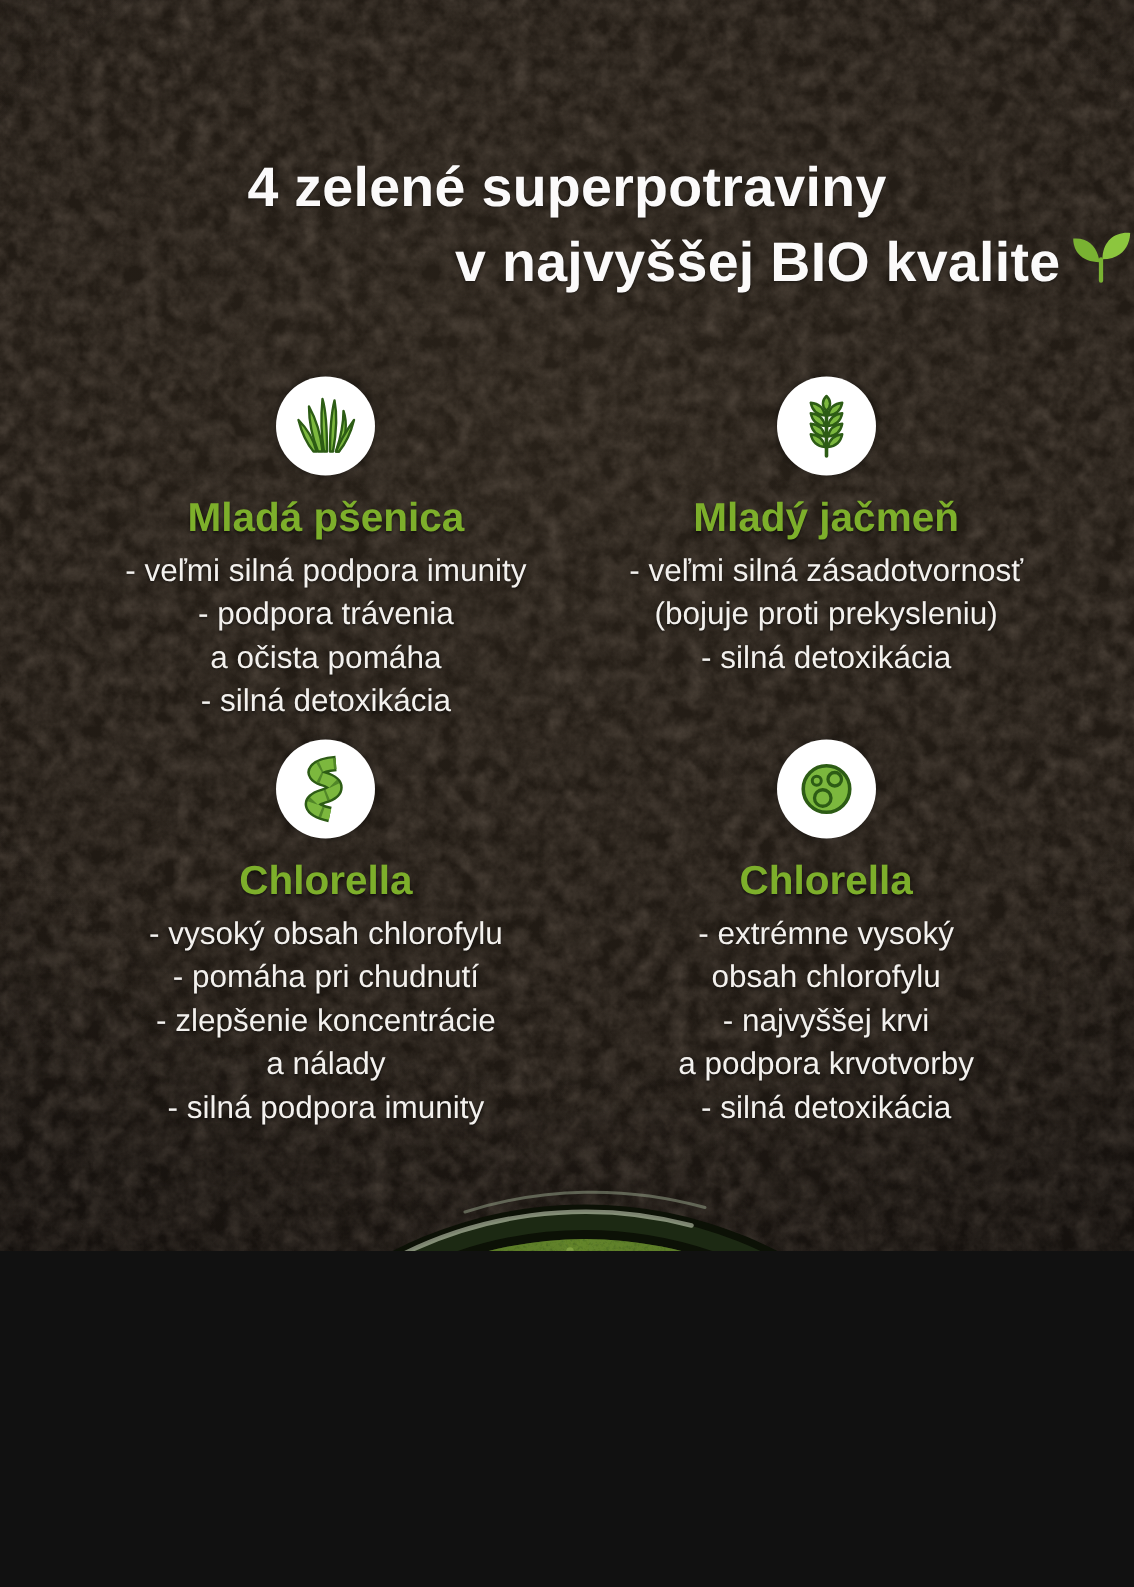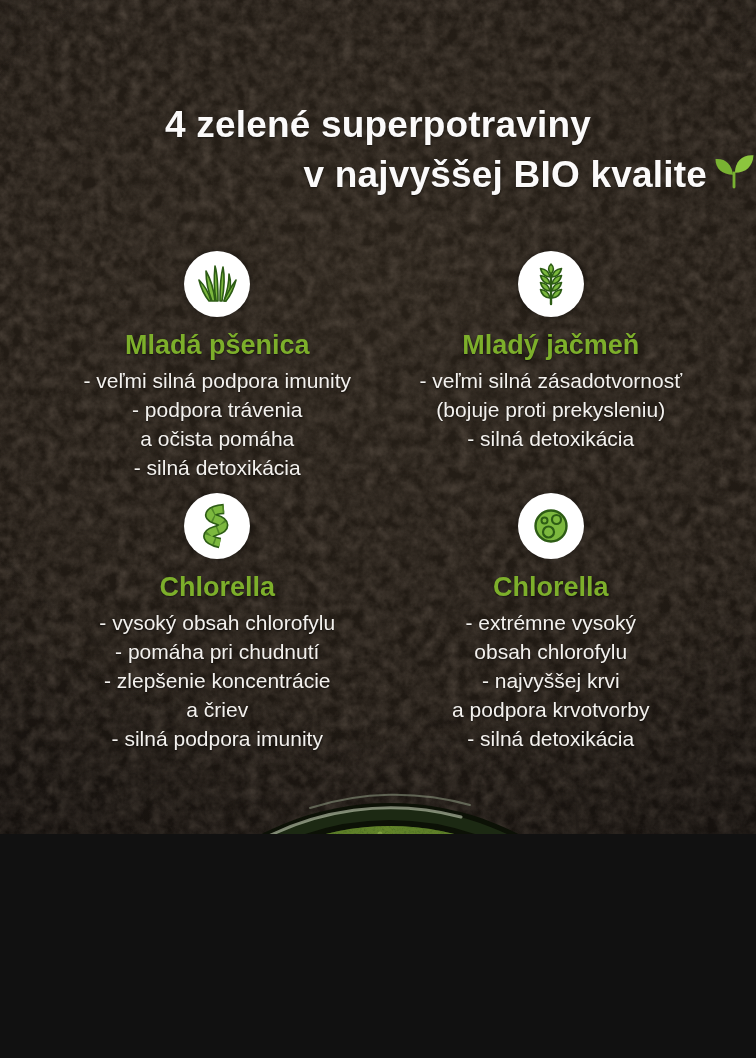--- a/index.html
+++ b/index.html
@@ -194,21 +194,21 @@
           <svg width="48" height="48" viewBox="0 0 48 48" fill="none">
             <path d="M31 7 C17 8 13 14 22 17 C33 20 33 26 22 29 C12 32 13 38 27 41" stroke="#2d5c15" stroke-width="10.5" stroke-linecap="butt"></path>
             <path d="M31 7 C17 8 13 14 22 17 C33 20 33 26 22 29 C12 32 13 38 27 41" stroke="#7cb83e" stroke-width="7.2" stroke-linecap="butt"></path>
             <path d="M31 7 C17 8 13 14 22 17 C33 20 33 26 22 29 C12 32 13 38 27 41" stroke="#2d5c15" stroke-width="7.2" stroke-dasharray="1.6 8.5" opacity="0.55"></path>
           </svg>
         </div>
         <h2 class="section-title">Chlorella</h2>
         <div class="benefit">- vysoký obsah chlorofylu</div>
         <div class="benefit">- pomáha pri chudnutí</div>
         <div class="benefit">- zlepšenie koncentrácie</div>
-        <div class="benefit">a čriev</div>
+        <div class="benefit">a nálady</div>
         <div class="benefit">- silná podpora imunity</div>
       </div>
 
       <div class="section">
         <div class="icon-circle">
           <svg width="48" height="48" viewBox="0 0 48 48">
             <circle cx="24" cy="24" r="15.5" fill="#7cb83e" stroke="#2d5c15" stroke-width="2.4"></circle>
             <circle cx="17.5" cy="18.5" r="3" fill="none" stroke="#2d5c15" stroke-width="2"></circle>
             <circle cx="29.5" cy="17.5" r="4.5" fill="none" stroke="#2d5c15" stroke-width="2.2"></circle>
             <circle cx="21.5" cy="30" r="5.5" fill="none" stroke="#2d5c15" stroke-width="2.2"></circle>

